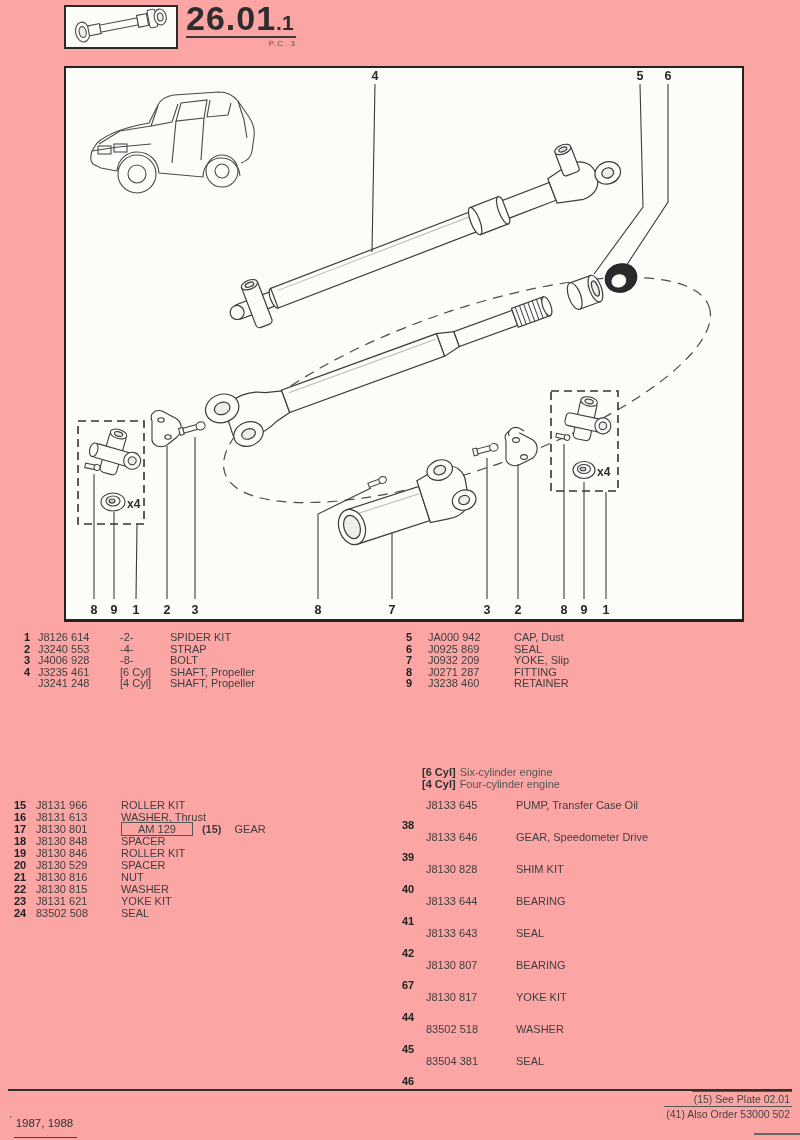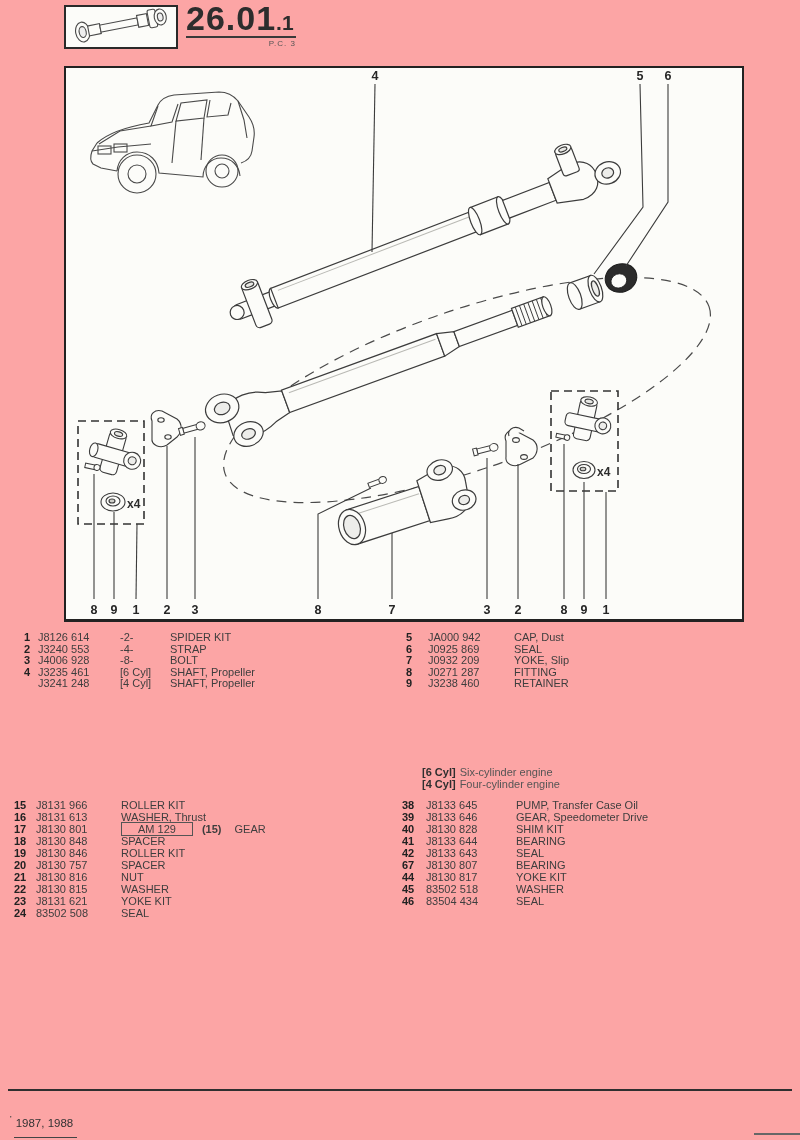--- a/index.html
+++ b/index.html
@@ -33,21 +33,21 @@
   .r-ref{width:18px;font-weight:bold;color:#222;}
   .r-code{width:86px;margin-left:4px;}
   .r-desc{flex:1;}
   .b-ref{width:20px;text-align:center;font-weight:bold;color:#222;}
   .b-code{width:80px;margin-left:6px;}
   .b-desc{margin-left:5px;}
   .p-box{border:1.2px solid #555;padding:0 16px;margin-right:9px;}
   .p-box:empty{display:none;}
   .p-note{margin-right:13px;font-weight:bold;}
   .p-note:empty{display:none;}
-  .br-ref{width:18px;font-weight:bold;color:#222;}
+  .br-ref{width:18px;font-weight:bold;color:#222;margin-top:20px;}
   .br-code{width:82px;margin-left:6px;}
   .br-desc{margin-left:8px;}
   
   .engine-notes{position:absolute;left:410px;top:763px;width:280px;border-top:2px solid #fca5a5;
     padding-top:2px;font-size:11px;line-height:11.5px;color:#555;margin-left:12px;}
   .en-tag{color:#2f2f2f;font-weight:bold;margin-right:4px;}
   
   .footer-rule{position:absolute;left:8px;right:8px;top:1089px;height:2px;background:#2f2f2f;}
   .footer-notes{position:absolute;right:8px;top:1091px;text-align:right;font-size:10.5px;color:#444;line-height:12px;}
   .footer-notes .fn{display:inline-block;border-top:1.5px solid #555;padding:1px 2px 1px;}
@@ -390,21 +390,21 @@
       </div>
 
       <div class="prow2">
         <span class="b-ref">19</span>
         <span class="b-code">J8130 846</span>
         <span class="b-desc"><span>ROLLER KIT</span></span>
       </div>
 
       <div class="prow2">
         <span class="b-ref">20</span>
-        <span class="b-code">J8130 757</span>
+        <span class="b-code">J8130 529</span>
         <span class="b-desc"><span>SPACER</span></span>
       </div>
 
       <div class="prow2">
         <span class="b-ref">21</span>
         <span class="b-code">J8130 816</span>
         <span class="b-desc"><span>NUT</span></span>
       </div>
 
       <div class="prow2">
@@ -471,24 +471,28 @@
       </div>
 
       <div class="prow2">
         <span class="br-ref">45</span>
         <span class="br-code">83502 518</span>
         <span class="br-desc">WASHER</span>
       </div>
 
       <div class="prow2">
         <span class="br-ref">46</span>
-        <span class="br-code">83504 434</span>
+        <span class="br-code">83504 381</span>
         <span class="br-desc">SEAL</span>
       </div>
     </div>
 
   <div class="footer-rule"></div>
+  <div class="footer-notes">
+    <div><span class="fn">(15) See Plate 02.01</span></div>
+    <div><span class="fn">(41) Also Order 53000 502</span></div>
+  </div>
   <div class="footer-years">
     <span class="footer-mark">''</span><span class="yrs">1987, 1988</span>
   </div>
   <div class="corner-line"></div>
 
 </div>
 
 </body></html>

